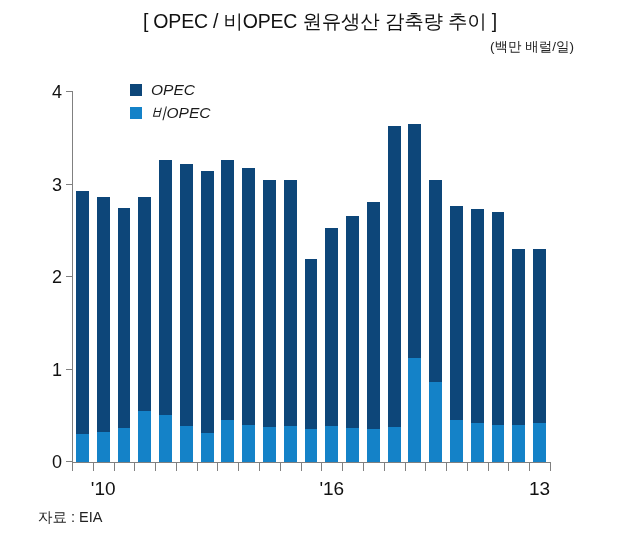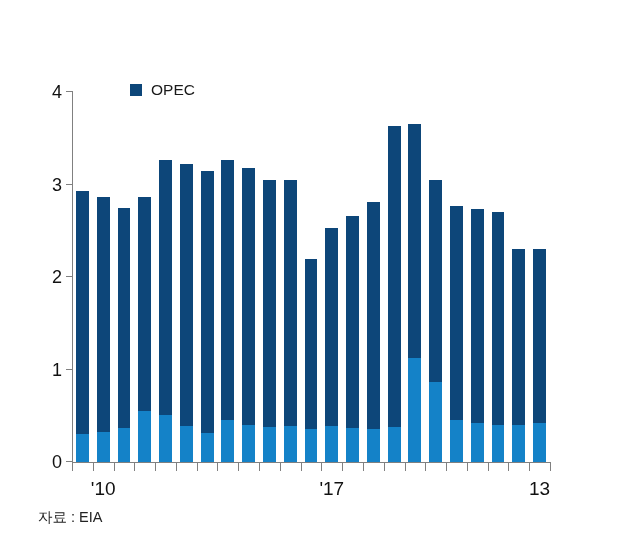--- a/index.html
+++ b/index.html
@@ -121,20 +121,21 @@
   .legend {
     position: absolute;
     left: 130px;
     top: 80px;
   }
   .legend-row {
     display: flex;
     align-items: center;
     height: 20px;
     margin-bottom: 3px;
+    font-style: italic;
   }
   .swatch {
     width: 12px;
     height: 12px;
     margin-right: 9px;
     flex: 0 0 auto;
   }
   .swatch.opec    { background: #0d4679; }
   .swatch.nonopec { background: #1482c8; }
   .legend-label {
@@ -151,25 +152,31 @@
     font-size: 14.5px;
     color: #222222;
     white-space: nowrap;
   }
 </style>
 </head>
 <body>
 
 <div id="figure">
 
+  <div class="title">[ OPEC / 비OPEC 원유생산 감축량 추이 ]</div>
+  <div class="unit">(백만 배럴/일)</div>
 
   <div class="legend">
     <div class="legend-row">
       <span class="swatch opec"></span>
       <span class="legend-label">OPEC</span>
+    </div>
+    <div class="legend-row">
+      <span class="swatch nonopec"></span>
+      <span class="legend-label">비OPEC</span>
     </div>
   </div>
 
   <div class="plot" id="plot">
     <div class="axis-line-y"></div>
     <div class="axis-line-x"></div>
     <div id="yticks">
         <div class="ytick" style="bottom: 0px;"></div>
         <div class="ylabel" style="bottom: 0px; position: absolute; left: -40px; right: auto; width: 30px; text-align: right; transform: translateY(50%);">0</div>
         <div class="ytick" style="bottom: 92.5px;"></div>
@@ -296,20 +303,20 @@
           <div class="seg seg-nonopec" style="bottom: 0px; height: 37px;"></div>
           <div class="seg seg-opec" style="bottom: 37px; height: 175.75px;"></div>
         </div>
         <div class="bar" style="left: 461.166px; width: 12.8852px; height: 212.75px;">
           <div class="seg seg-nonopec" style="bottom: 0px; height: 38.85px;"></div>
           <div class="seg seg-opec" style="bottom: 38.85px; height: 173.9px;"></div>
         </div>
       </div>
     <div id="xlabels">
         <div class="xlabel" style="left: 31.1739px;">'10</div>
-        <div class="xlabel" style="left: 259.783px;">'17</div>
+        <div class="xlabel" style="left: 259.783px;">'16</div>
         <div class="xlabel" style="left: 467.609px;">13</div>
       </div>
   </div>
 
   <div class="source">자료 : EIA</div>
 
 </div>
 
 </body></html>

